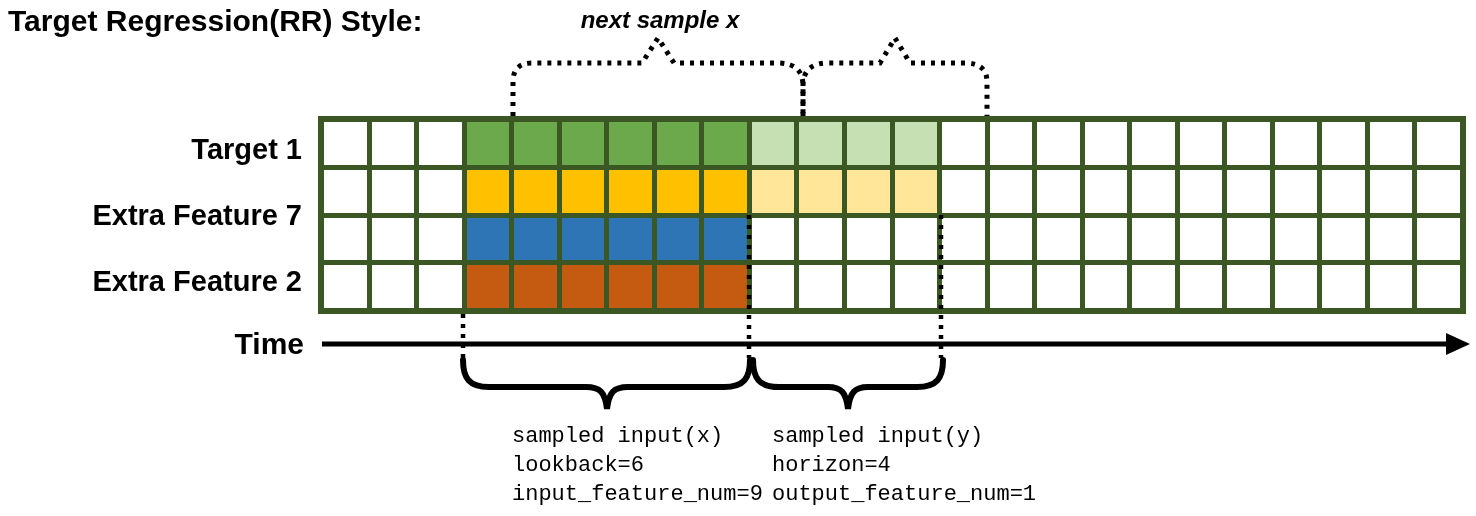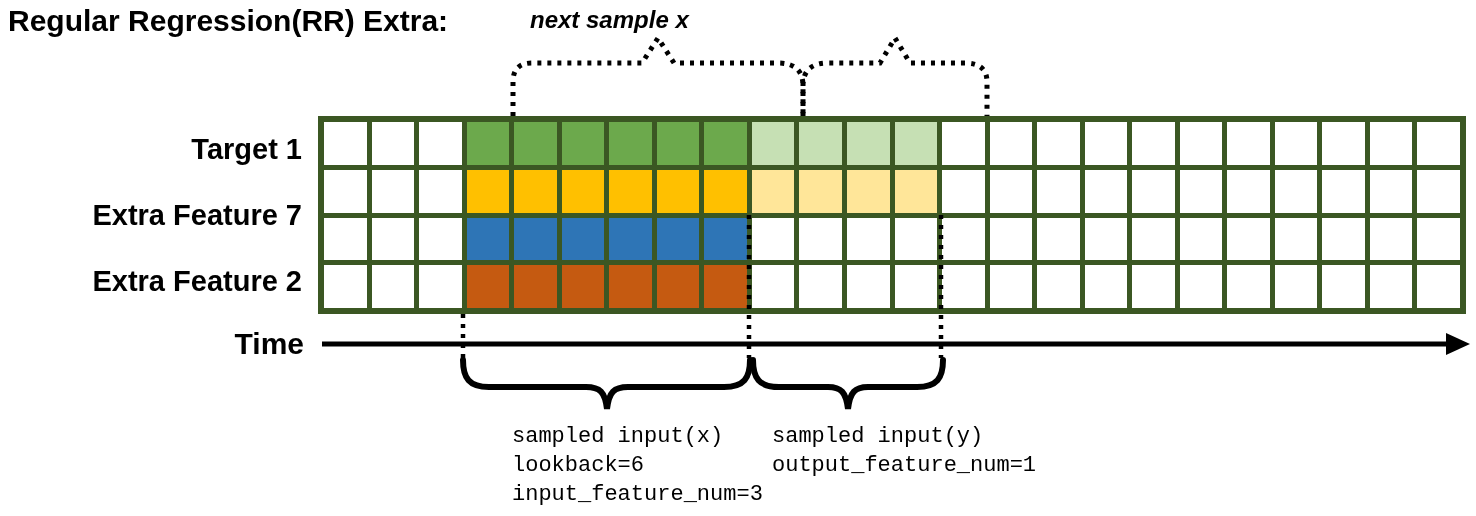--- a/index.html
+++ b/index.html
@@ -3,21 +3,21 @@
 <meta charset="utf-8">
 <style>
   html,body{margin:0;padding:0;background:#ffffff;}
   #canvas{
     position:relative;width:1476px;height:516px;background:#ffffff;
     font-family:"Liberation Sans","DejaVu Sans",sans-serif;color:#000;
     overflow:hidden;
   }
   .abs{position:absolute;}
   #title{left:8px;top:4px;font-size:30px;font-weight:bold;letter-spacing:0px;}
-  .sample-label{top:6px;width:260px;text-align:left;font-size:24px;font-weight:bold;font-style:italic;}
+  .sample-label{top:6px;width:260px;text-align:center;font-size:24px;font-weight:bold;font-style:italic;}
   #next-sample-x-label{left:530px;}
   #next-sample-y-label{left:766px;}
   #grid{
     left:318px;top:116px;width:1148px;height:198px;box-sizing:border-box;
     display:grid;gap:5px;padding:6px;
   }
   .cell{min-width:0;min-height:0;}
   #row-labels{
     left:0px;top:116px;width:310px;height:198px;
     display:flex;flex-direction:column;justify-content:space-around;
@@ -30,21 +30,21 @@
   .annotation-block{top:422px;font-size:22px;line-height:29px;white-space:nowrap;font-family:Liberation Mono, monospace;}
   #input-annotation{left:512px;}
   #output-annotation{left:772px;}
   #overlay{left:0;top:0;pointer-events:none;}
 </style>
 </head>
 <body>
 
 <div id="canvas">
 
-  <div class="abs" id="title">Regular Regression(RR) Extra:</div>
+  <div class="abs" id="title">Target Regression(RR) Style:</div>
 
   <div class="abs sample-label" id="next-sample-x-label">next sample x</div>
 
   <div class="abs" id="row-labels">
       <div class="row-label">Target 1</div>
       <div class="row-label">Extra Feature 7</div>
       <div class="row-label">Extra Feature 2</div>
     </div>
 
   <div class="abs" id="grid" style="background: rgb(59, 87, 35); grid-template-columns: repeat(24, 1fr);">
@@ -162,20 +162,21 @@
     <polygon points="1446,333 1470,344 1446,355" fill="#000"></polygon>
 
     <path d="M463,360 C463,378 469,387 489,387 H586 C600,387 605,392 607,409 C609,392 614,387 628,387 H724 C744,387 750,378 750,360" fill="none" stroke="#000" stroke-width="6" stroke-linecap="round"></path>
 
     <path d="M753,360 C753,378 759,387 779,387 H828 C841,387 846,392 848,409 C850,392 855,387 868,387 H917 C937,387 943,378 943,360" fill="none" stroke="#000" stroke-width="6" stroke-linecap="round"></path>
   </svg>
 
   <div class="abs annotation-block" id="input-annotation">
     <div>sampled input(x)</div>
     <div>lookback=6</div>
-    <div>input_feature_num=3</div>
+    <div>input_feature_num=9</div>
   </div>
   <div class="abs annotation-block" id="output-annotation">
     <div>sampled input(y)</div>
+    <div>horizon=4</div>
     <div>output_feature_num=1</div>
   </div>
 
 </div>
 
 </body></html>

